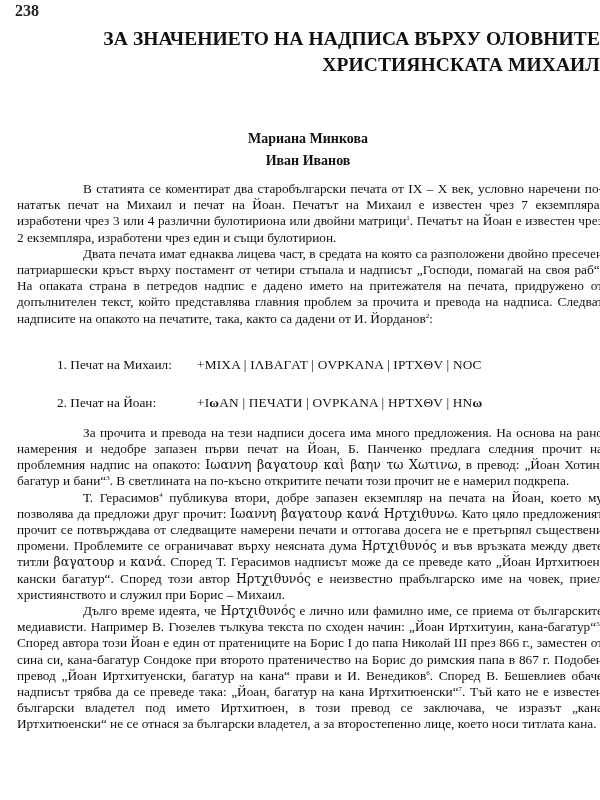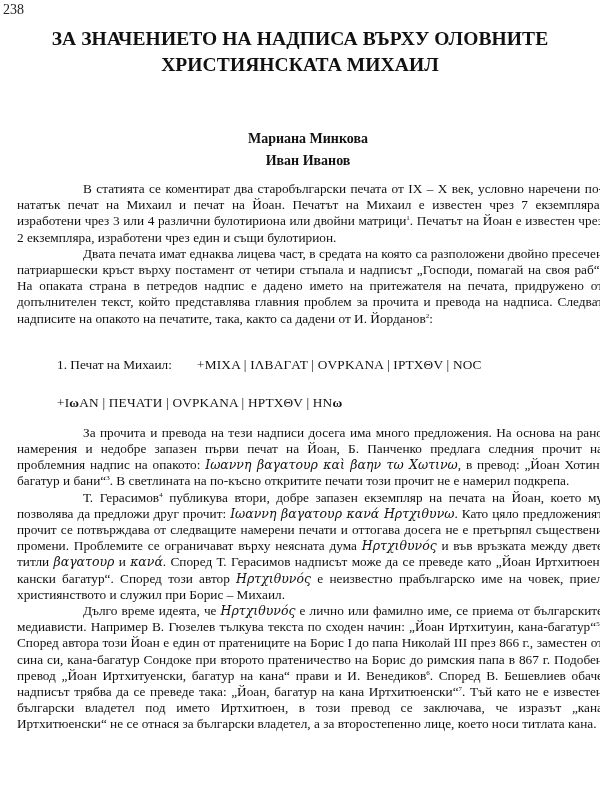--- a/index.html
+++ b/index.html
@@ -2,46 +2,46 @@
 <html><head>
 <meta charset="utf-8">
 <style>
   html, body { margin: 0; padding: 0; background: #ffffff; }
   body {
     width: 600px; height: 800px; overflow: hidden; position: relative;
     font-family: "Liberation Serif", "DejaVu Serif", serif;
     color: #111111;
   }
   .page-number {
-    position: absolute; left: 3px; top: 2px;
-    font-size: 14px; font-weight: normal; color: #222;
+    position: absolute; left: 15px; top: 2px;
+    font-size: 16px; font-weight: bold; color: #222;
   }
   .title {
     position: absolute; left: 0; top: 26px; width: 600px;
-    text-align: center; font-weight: bold; font-size: 19.5px;
+    text-align: right; font-weight: bold; font-size: 19.5px;
     line-height: 26px; letter-spacing: 0.1px;
   }
   .title div { white-space: nowrap; }
   .authors {
     position: absolute; left: 8px; top: 128px; width: 600px;
     text-align: center; font-weight: bold; font-size: 14px; line-height: 22px;
   }
   .body {
     position: absolute; left: 17px; top: 181px; width: 586px;
     font-size: 13.3px; line-height: 16.2px; text-align: justify;
   }
   .body p { margin: 0; text-indent: 66px; }
   sup { font-size: 7px; line-height: 0; vertical-align: 5px; }
   .seal-list { margin: 15px 0 14px 0; }
   .seal-row { display: flex; padding-left: 40px; height: 16px; line-height: 16px; white-space: nowrap; margin-top: 30px; }
   .seal-row + .seal-row { margin-top: 22px; }
   .seal-label { width: 140px; }
   .seal-inscription { letter-spacing: 0.2px; font-family: Liberation Serif, serif; }
   .omega { font-weight: bold; }
-  .greek { font-family: "DejaVu Serif", serif; font-size: 12.5px; font-style: italic; }
+  .greek { font-family: "DejaVu Serif", serif; font-size: 12.5px; }
 </style>
 </head>
 <body>
 
 <div class="page-number">238</div>
 
 <div class="title">
   <div>ЗА ЗНАЧЕНИЕТО НА НАДПИСА ВЪРХУ ОЛОВНИТЕ</div>
   <div>ХРИСТИЯНСКАТА МИХАИЛ</div>
 </div>
@@ -55,20 +55,21 @@
   <p><span>В статията се коментират два старобългарски печата от IX – X век, условно наречени по-нататък печат на Михаил и печат на Йоан. Печатът на Михаил е известен чрез 7 екземпляра, изработени чрез 3 или 4 различни булотириона или двойни матрици</span><sup>1</sup><span>. Печатът на Йоан е известен чрез 2 екземпляра, изработени чрез един и същи булотирион.</span></p>
 
   <p><span>Двата печата имат еднаква лицева част, в средата на която са разположени двойно пресечен патриаршески кръст върху постамент от четири стъпала и надписът „Господи, помагай на своя раб“. На опаката страна в петредов надпис е дадено името на притежателя на печата, придружено от допълнителен текст, който представлява главния проблем за прочита и превода на надписа. Следват надписите на опакото на печатите, така, както са дадени от И. Йорданов</span><sup>2</sup><span>:</span></p>
 
   <div class="seal-list">
     <div class="seal-row">
       <span class="seal-label">1. Печат на Михаил:</span>
       <span class="seal-inscription">+MIXA | IΛBAΓAT | OVPKANA | IPTXΘV | NOC</span>
     </div>
     <div class="seal-row">
+      <span class="seal-label">2. Печат на Йоан:</span>
       <span class="seal-inscription"><span>+I</span><span class="omega">ω</span><span>AN | ПЕЧАТИ | OVPKANA | HPTXΘV | HN</span><span class="omega">ω</span></span>
     </div>
   </div>
 
   <p><span>За прочита и превода на тези надписи досега има много предложения. На основа на рано намерения и недобре запазен първи печат на Йоан, Б. Панченко предлага следния прочит на проблемния надпис на опакото: </span><span class="greek">Ιωαννη βαγατουρ καὶ βαην τω Χωτινω</span><span>, в превод: „Йоан Хотин, багатур и бани“</span><sup>3</sup><span>. В светлината на по-късно откритите печати този прочит не е намерил подкрепа.</span></p>
 
   <p><span>Т. Герасимов</span><sup>4</sup><span> публикува втори, добре запазен екземпляр на печата на Йоан, което му позволява да предложи друг прочит: </span><span class="greek">Ιωαννη βαγατουρ κανά Ηρτχιθυνω</span><span>. Като цяло предложеният прочит се потвърждава от следващите намерени печати и оттогава досега не е претърпял съществени промени. Проблемите се ограничават върху неясната дума </span><span class="greek">Ηρτχιθυνός</span><span> и във връзката между двете титли </span><span class="greek">βαγατουρ</span><span> и </span><span class="greek">κανά</span><span>. Според Т. Герасимов надписът може да се преведе като „Йоан Иртхитюен, кански багатур“. Според този автор </span><span class="greek">Ηρτχιθυνός</span><span> е неизвестно прабългарско име на човек, приел християнството и служил при Борис – Михаил.</span></p>
 
   <p><span>Дълго време идеята, че </span><span class="greek">Ηρτχιθυνός</span><span> е лично или фамилно име, се приема от българските медиависти. Например В. Гюзелев тълкува текста по сходен начин: „Йоан Иртхитуин, кана-багатур“</span><sup>5</sup><span>. Според автора този Йоан е един от пратениците на Борис I до папа Николай III през 866 г., заместен от сина си, кана-багатур Сондоке при второто пратеничество на Борис до римския папа в 867 г. Подобен превод „Йоан Иртхитуенски, багатур на кана“ прави и И. Венедиков</span><sup>6</sup><span>. Според В. Бешевлиев обаче надписът трябва да се преведе така: „Йоан, багатур на кана Иртхитюенски“</span><sup>7</sup><span>. Тъй като не е известен български владетел под името Иртхитюен, в този превод се заключава, че изразът „кана Иртхитюенски“ не се отнася за български владетел, а за второстепенно лице, което носи титлата кана.</span></p>
 </div>

